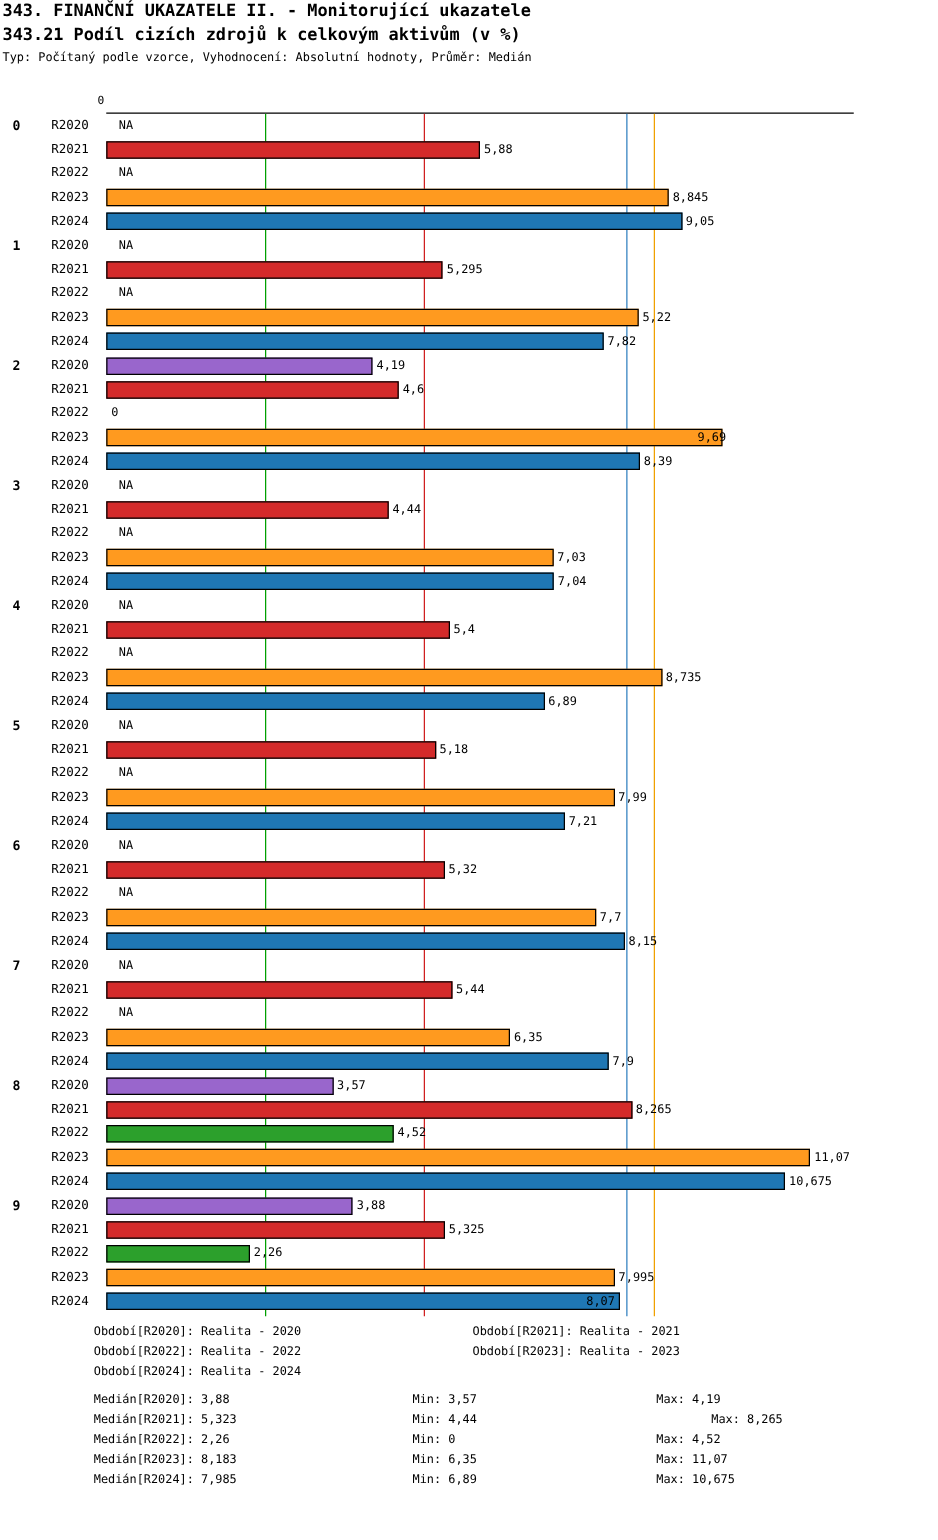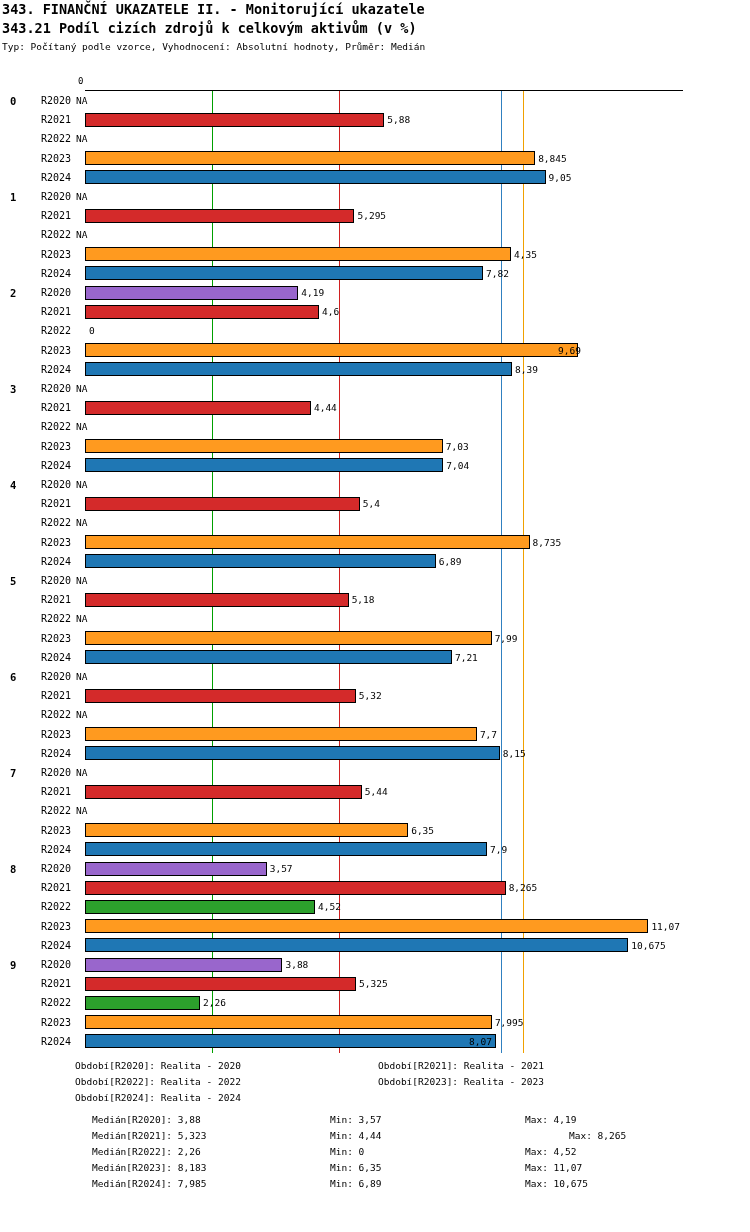--- a/index.html
+++ b/index.html
@@ -100,40 +100,40 @@
     box-sizing: border-box;
   }
   .bar-value {
     position: absolute;
     top: 4px;
     font-size: 9.5px;
     white-space: nowrap;
   }
   .na-label {
     position: absolute;
-    left: 76px;
+    left: 95px;
     top: 4px;
     font-size: 9.5px;
   }
 
   
   #footer {
     position: absolute;
     left: 0;
     top: 1060px;
     width: 750px;
     font-size: 9.5px;
   }
   .foot-line {
     position: absolute;
     white-space: nowrap;
   }
   .fcol1 { left: 75px; }
   .fcol2 { left: 378px; }
-  .scol1 { left: 92px; }
+  .scol1 { left: 75px; }
   .scol2 { left: 330px; }
   .scol3 { left: 525px; }
 </style>
 </head>
 <body>
 
 <div class="title1">343. FINANČNÍ UKAZATELE II. - Monitorující ukazatele</div>
 <div class="title2">343.21 Podíl cizích zdrojů k celkovým aktivům (v %)</div>
 <div class="subtitle">Typ: Počítaný podle vzorce, Vyhodnocení: Absolutní hodnoty, Průměr: Medián</div>
 
@@ -184,21 +184,21 @@
           <div class="bar" style="width: 269.482px; background: rgb(212, 42, 42);"></div>
           <div class="bar-value" style="left: 357.482px;">5,295</div>
         </div>
         <div class="row" style="top: 38.4px;">
           <div class="row-label">R2022</div>
           <div class="na-label">NA</div>
         </div>
         <div class="row" style="top: 57.6px;">
           <div class="row-label">R2023</div>
           <div class="bar" style="width: 425.98px; background: rgb(255, 154, 31);"></div>
-          <div class="bar-value" style="left: 513.98px;">4,35</div>
+          <div class="bar-value" style="left: 513.98px;">5,22</div>
         </div>
         <div class="row" style="top: 76.8px;">
           <div class="row-label">R2024</div>
           <div class="bar" style="width: 397.988px; background: rgb(31, 119, 180);"></div>
           <div class="bar-value" style="left: 485.988px;">7,82</div>
         </div>
       </div>
       <div class="group" style="top: 221px; height: 96px;">
         <div class="group-index" style="top: 4px;">2</div>
         <div class="row" style="top: 0px;">

